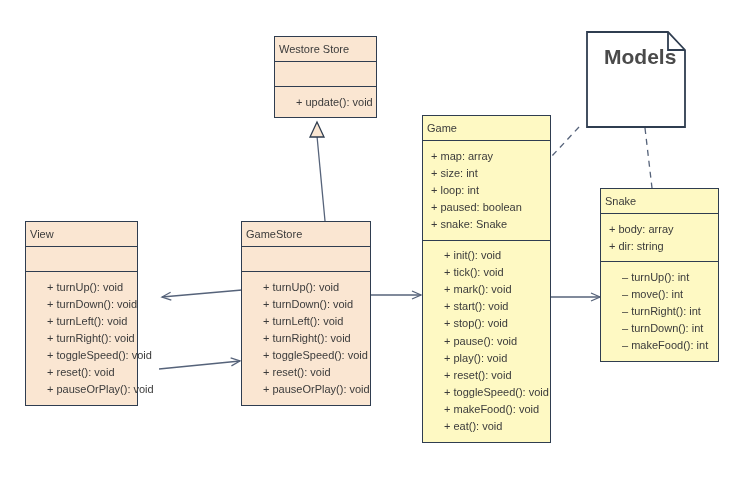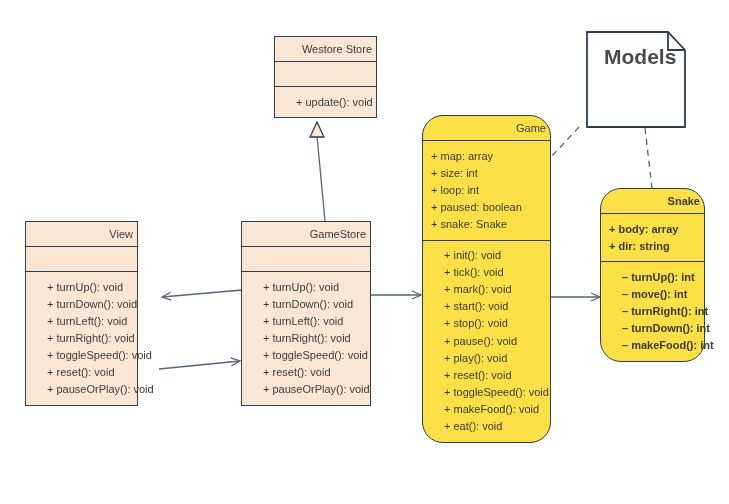--- a/index.html
+++ b/index.html
@@ -25,24 +25,24 @@
   .uml-class {
     position: absolute;
     box-sizing: border-box;
     border: 1.6px solid #2f3d50;
     color: #3b3b3b;
     font-size: 11px;
     line-height: 1.1;
     z-index: 2;
   }
   .uml-class.peach { background: #fae6d2; }
-  .uml-class.blue  { background: #fde047; border-radius: 21px; }
+  .uml-class.blue  { background: #fef9c3; }
 
   .cls-title {
-    text-align: right;
+    text-align: left;
     padding: 6px 4px 6px 4px;
     font-size: 11px;
     color: #3b3b3b;
     border-bottom: 1.6px solid #2f3d50;
   }
   .cls-section {
     padding: 6px 0px 7px 0px;
     border-bottom: 1.6px solid #2f3d50;
   }
   .cls-section:last-child {
@@ -151,21 +151,21 @@
       <div class="cls-row">+ stop(): void</div>
       <div class="cls-row">+ pause(): void</div>
       <div class="cls-row">+ play(): void</div>
       <div class="cls-row">+ reset(): void</div>
       <div class="cls-row">+ toggleSpeed(): void</div>
       <div class="cls-row">+ makeFood(): void</div>
       <div class="cls-row">+ eat(): void</div>
     </div>
   </div>
 
-  <div class="uml-class blue" style="left:600px; top:188px; width:105px;font-weight:bold;">
+  <div class="uml-class blue" style="left:600px; top:188px; width:119px;">
     <div class="cls-title">Snake</div>
     <div class="cls-section">
       <div class="cls-row">+ body: array</div>
       <div class="cls-row">+ dir: string</div>
     </div>
     <div class="cls-section">
       <div class="cls-row">– turnUp(): int</div>
       <div class="cls-row">– move(): int</div>
       <div class="cls-row">– turnRight(): int</div>
       <div class="cls-row">– turnDown(): int</div>

